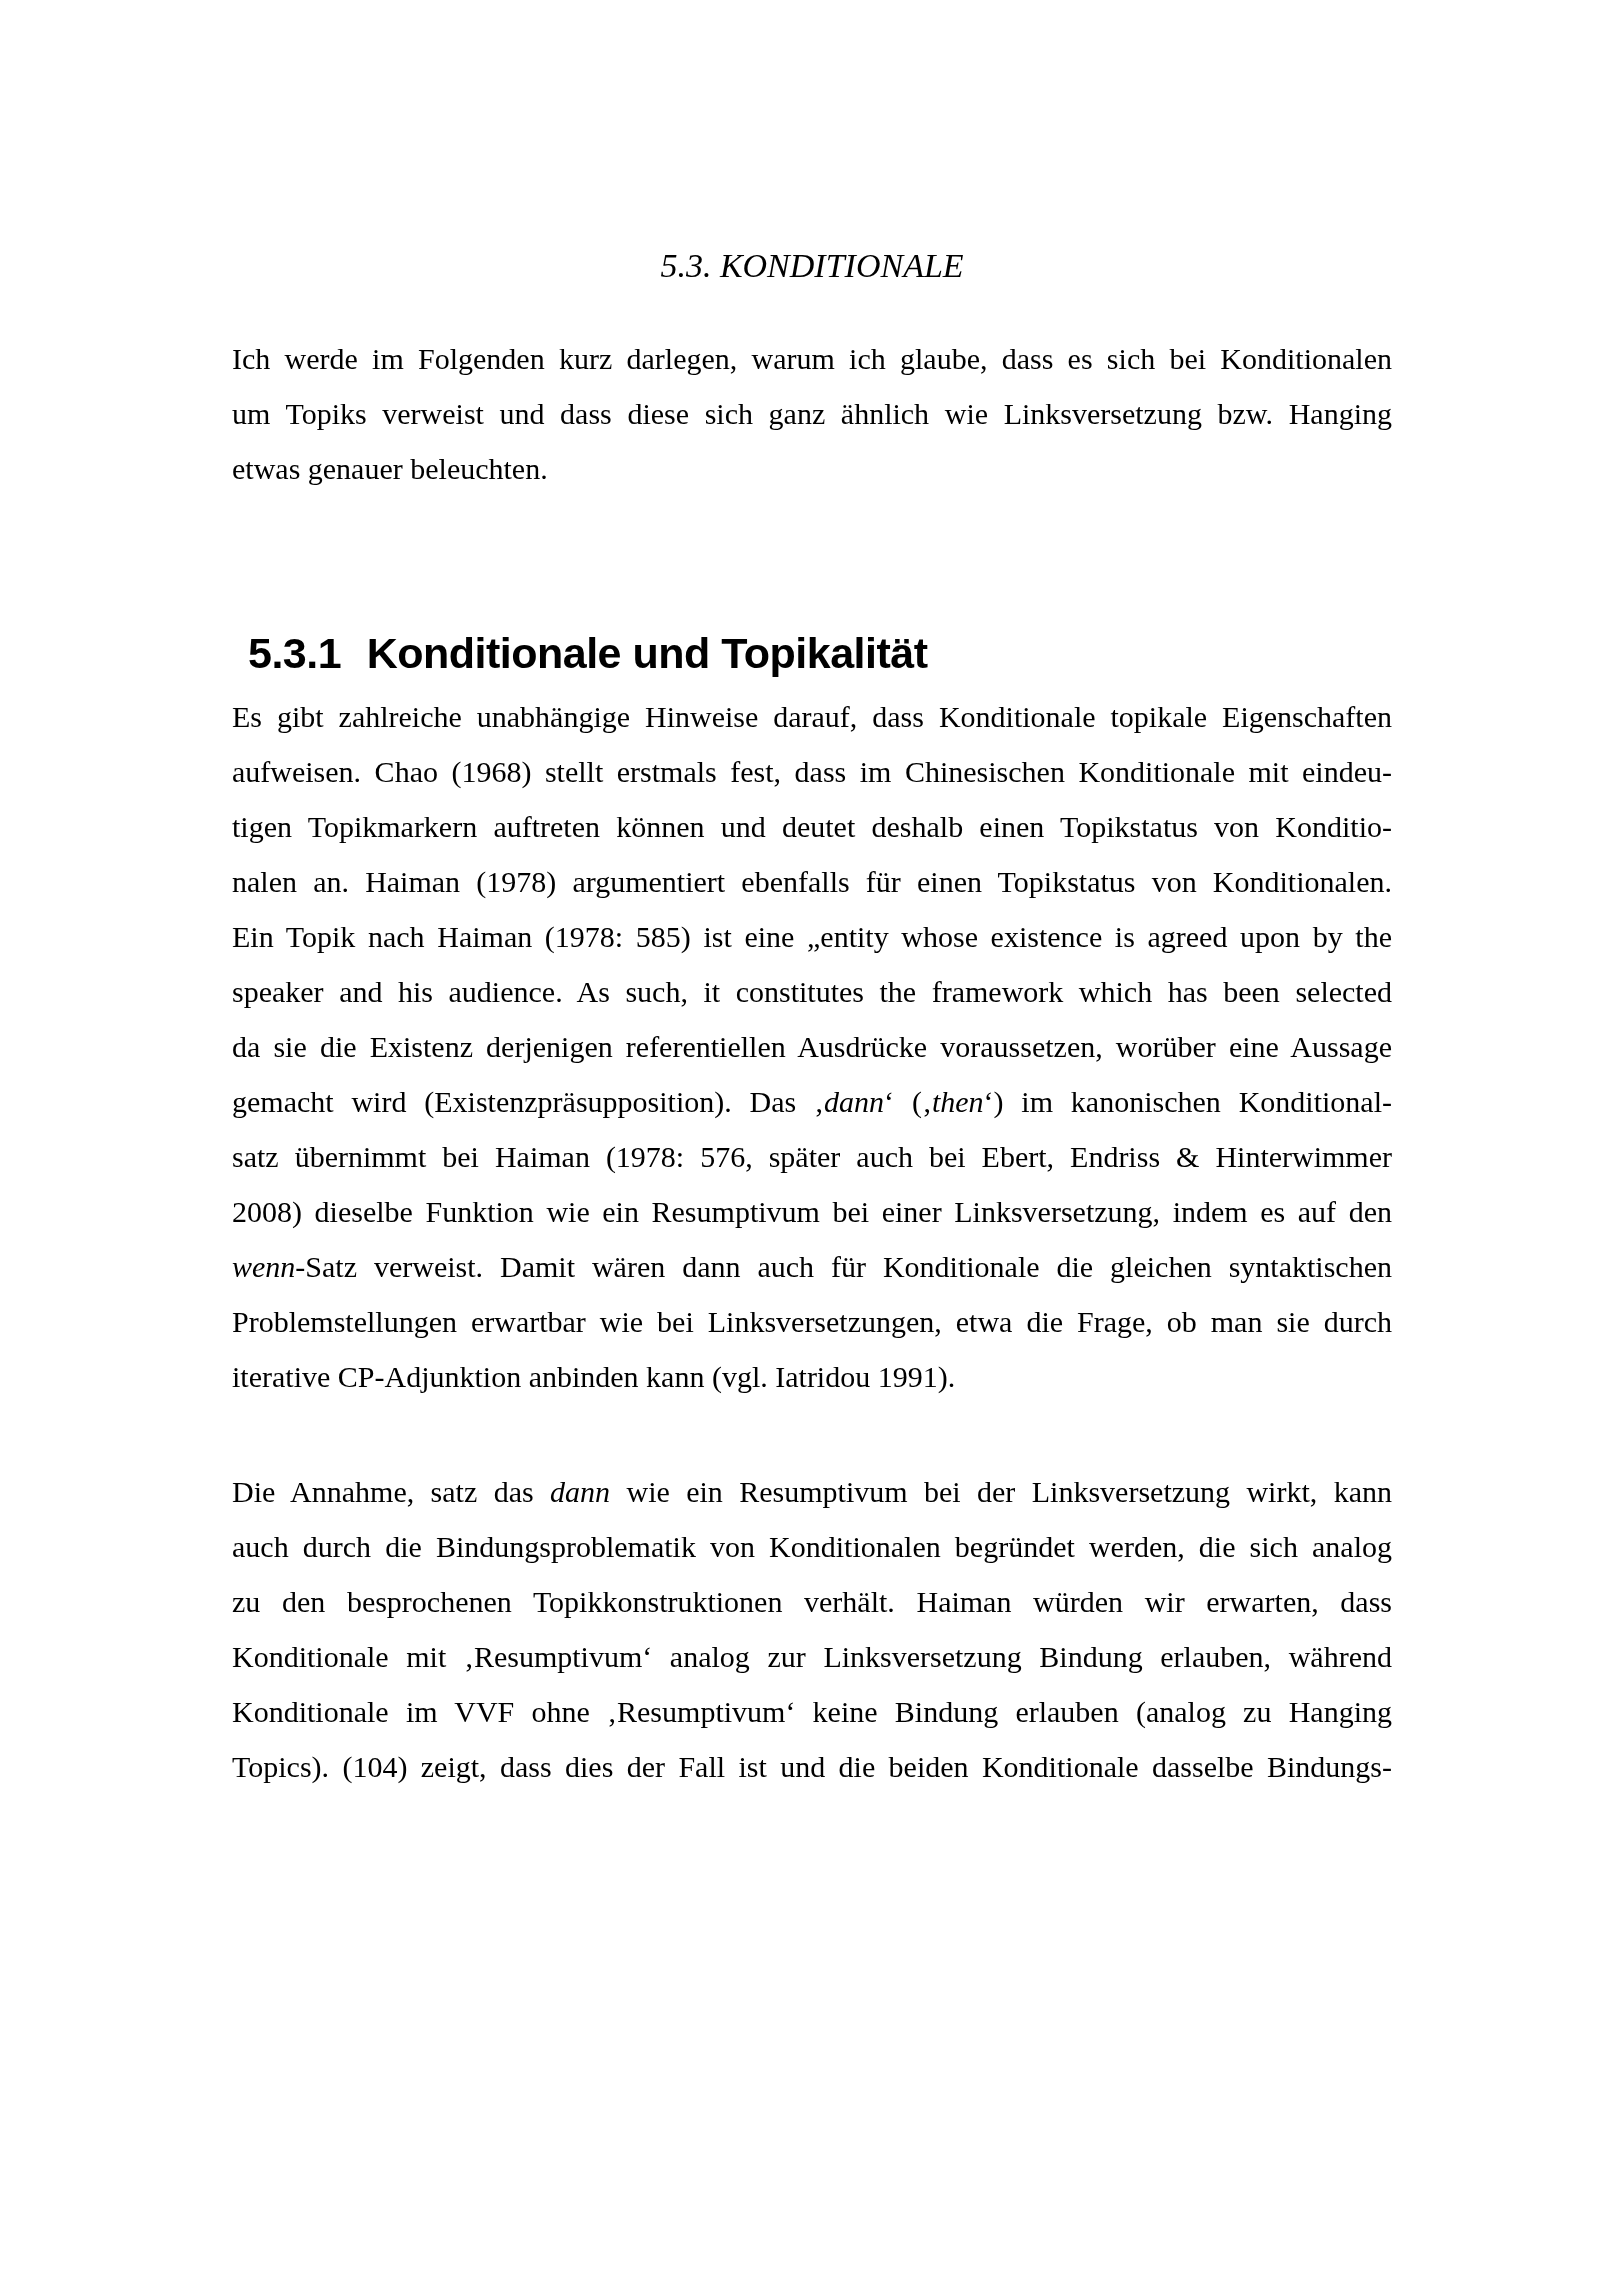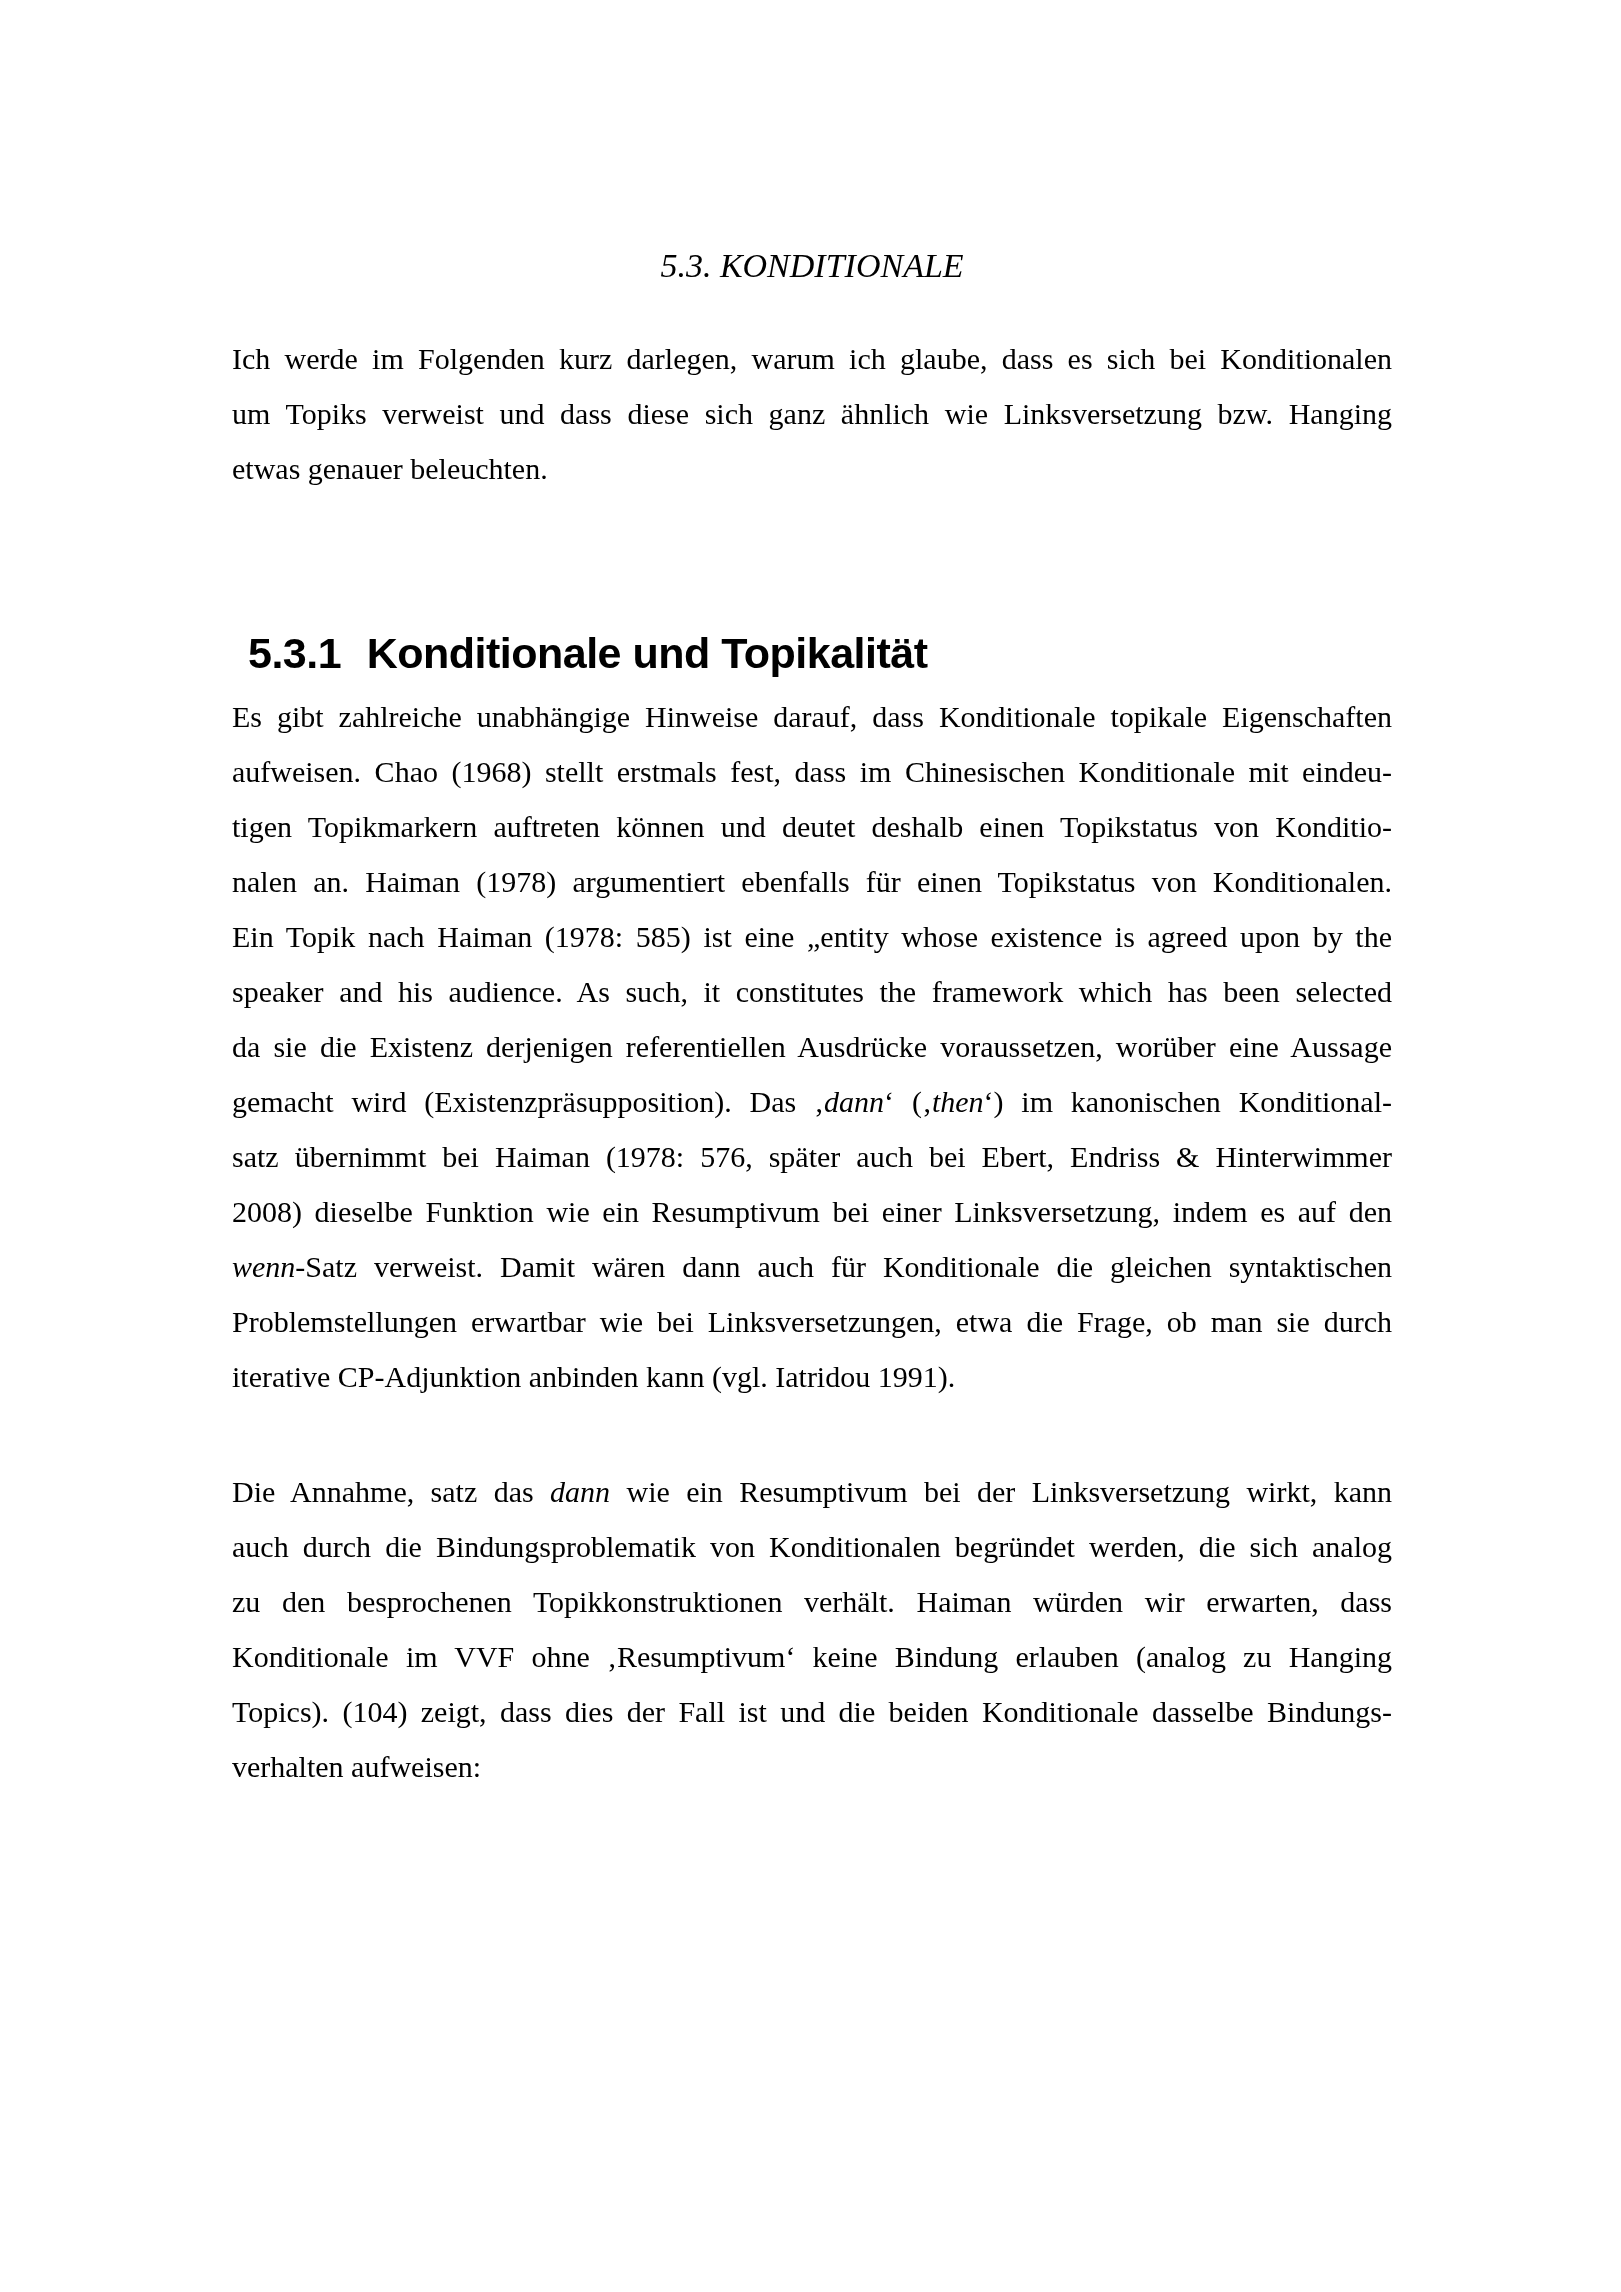--- a/index.html
+++ b/index.html
@@ -103,20 +103,21 @@
       <div class="line"><span>2008) dieselbe Funktion wie ein Resumptivum bei einer Linksversetzung, indem es auf den</span></div>
       <div class="line"><em>wenn</em><span>-Satz verweist. Damit wären dann auch für Konditionale die gleichen syntaktischen</span></div>
       <div class="line"><span>Problemstellungen erwartbar wie bei Linksversetzungen, etwa die Frage, ob man sie durch</span></div>
       <div class="line last"><span>iterative CP-Adjunktion anbinden kann (vgl. Iatridou 1991).</span></div>
     </div>
 
   <div class="para para-body2">
       <div class="line"><span>Die Annahme, satz das </span><em>dann</em><span> wie ein Resumptivum bei der Linksversetzung wirkt, kann</span></div>
       <div class="line"><span>auch durch die Bindungsproblematik von Konditionalen begründet werden, die sich analog</span></div>
       <div class="line"><span>zu den besprochenen Topikkonstruktionen verhält. Haiman würden wir erwarten, dass</span></div>
+      <div class="line"><span>Konditionale mit ‚Resumptivum‘ analog zur Linksversetzung Bindung erlauben, während</span></div>
       <div class="line"><span>Konditionale im VVF ohne ‚Resumptivum‘ keine Bindung erlauben (analog zu Hanging</span></div>
       <div class="line"><span>Topics). (104) zeigt, dass dies der Fall ist und die beiden Konditionale dasselbe Bindungs-</span></div>
       <div class="line last"><span>verhalten aufweisen:</span></div>
     </div>
 
   <div class="page-number">111</div>
 
 </div>
 
 

